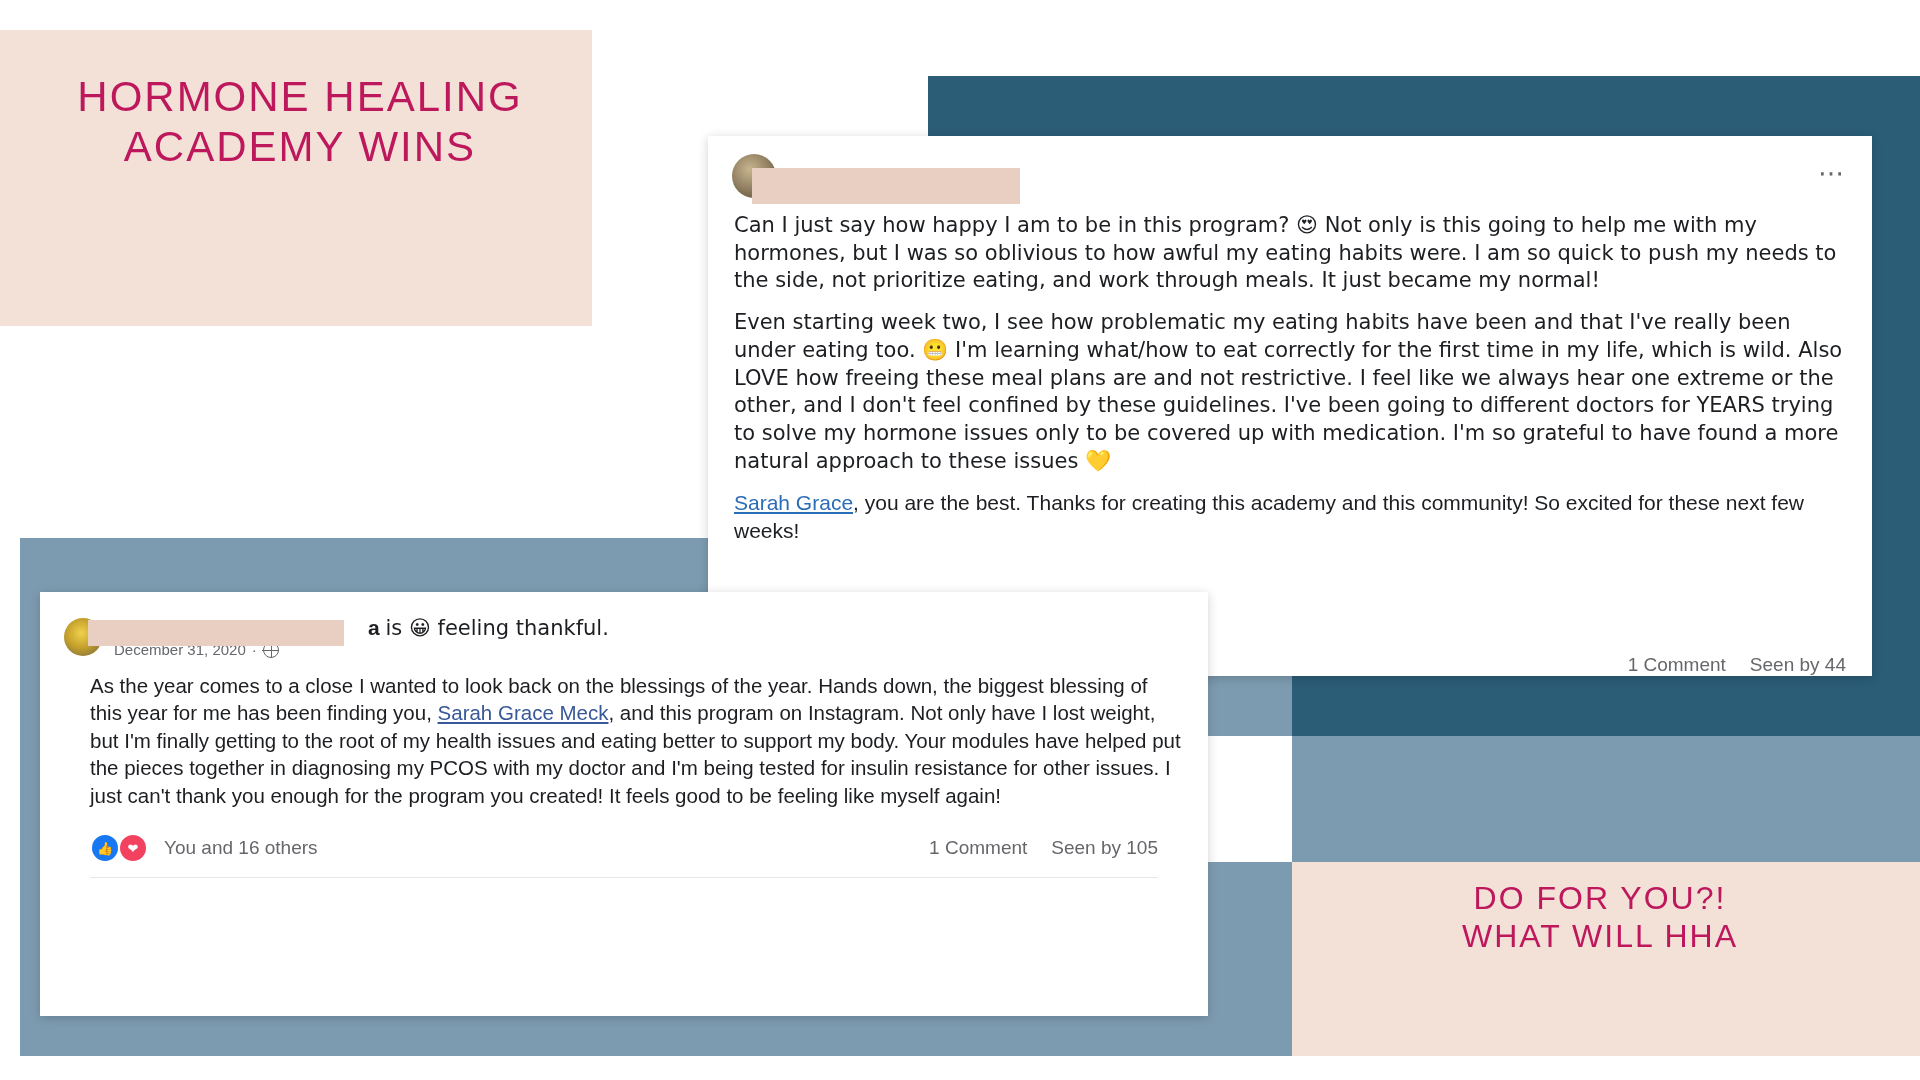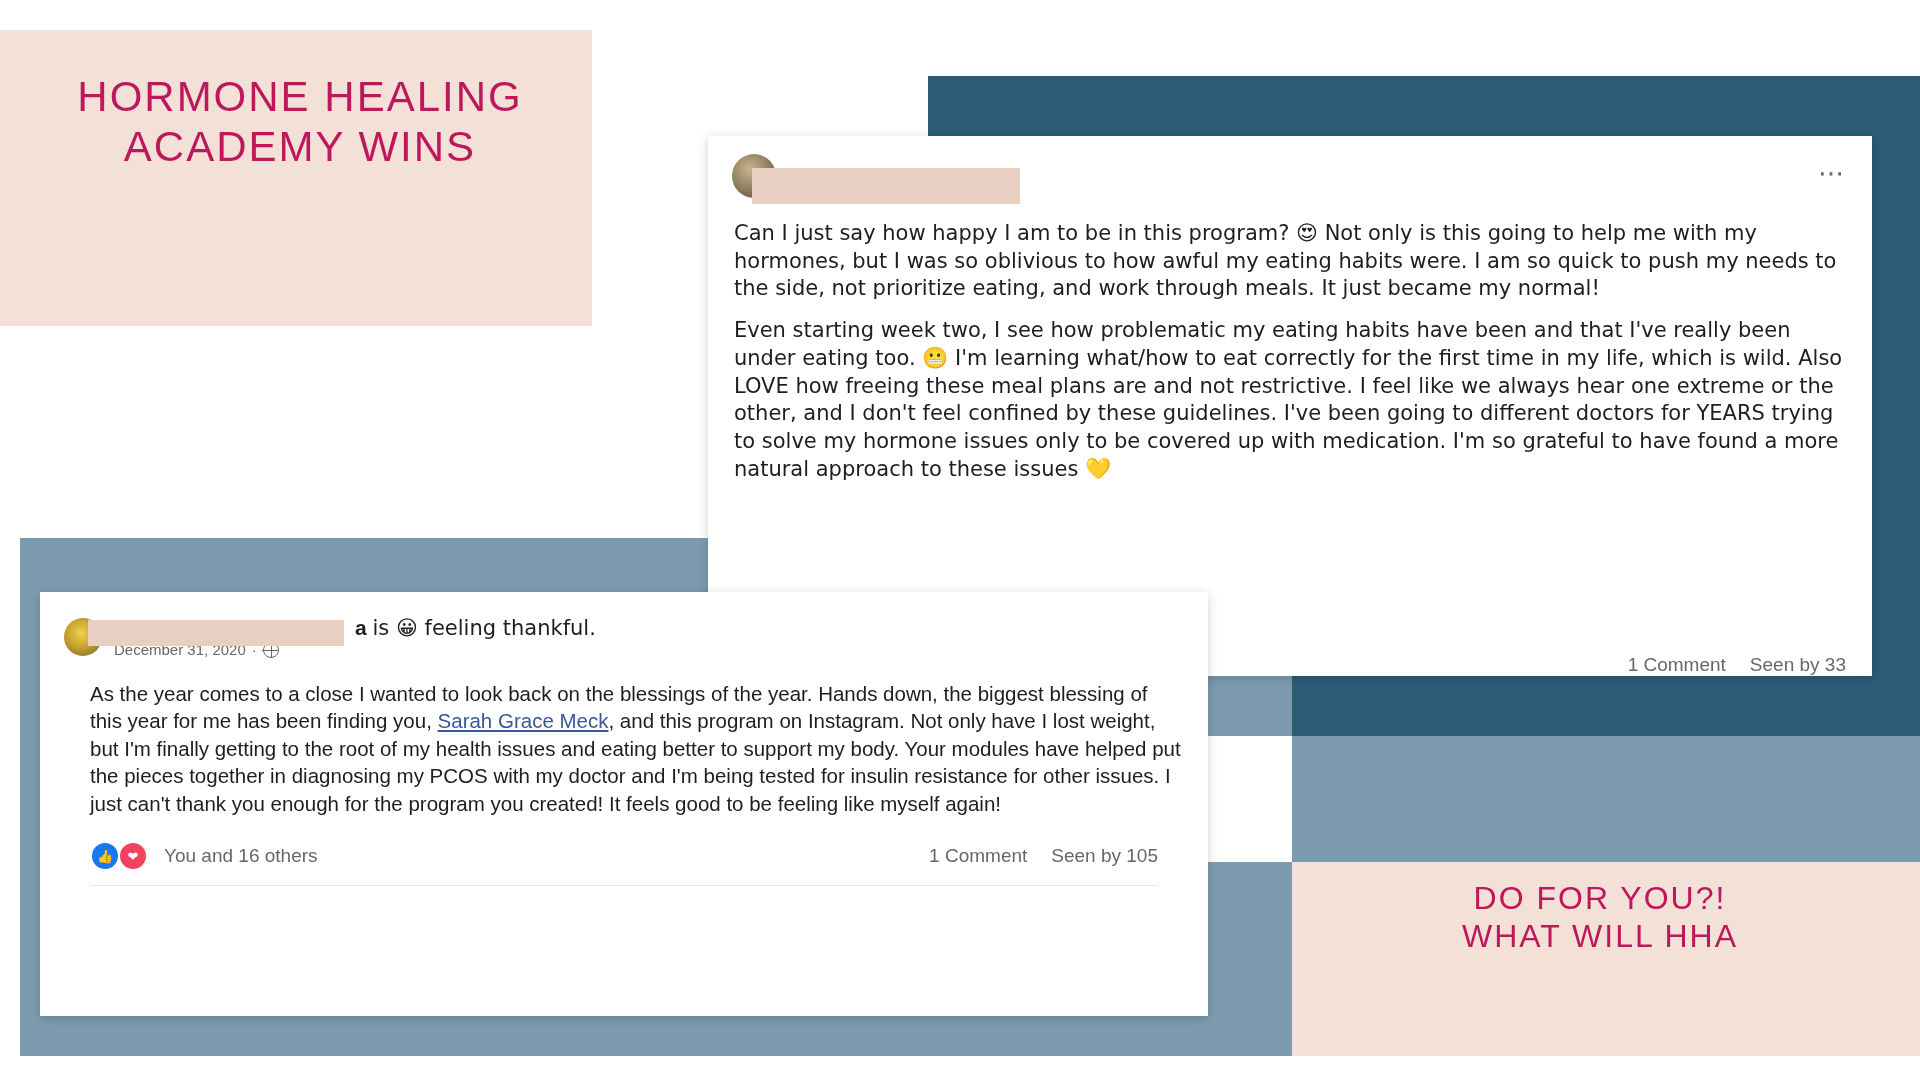--- a/index.html
+++ b/index.html
@@ -165,38 +165,38 @@
     line-height: 14px;
   }
 
   .fb-body {
     padding: 6px 26px 0 26px;
     color: #1c1e21;
     font-size: 21px;
     line-height: 1.32;
   }
   .fb-body p {
-    margin: 12px 0 14px 0;
+    margin: 4px 0 14px 0;
   }
   #post-bottom .fb-body {
     font-size: 20.5px;
     line-height: 1.34;
     padding-left: 50px;
   }
   .fb-link {
     color: #385898;
   }
   #post-top .fb-link {
     color: #2b6cb8;
   }
 
   
   .thankful-line {
     position: absolute;
-    left: 338px; top: 616px;
+    left: 351px; top: 616px;
     font-size: 21px;
     color: #1c1e21;
     padding-left: 17px;
   }
   .thankful-line b { font-weight: bold; }
 
   
   .fb-footer {
     display: flex;
     align-items: center;
@@ -282,31 +282,32 @@
         <span>January 16</span>
         <span class="globe"></span>
       </div>
     </div>
     <div class="dots">⋯</div>
   </div>
 
   <div class="fb-body">
     <p class="emoji">Can I just say how happy I am to be in this program? 😍 Not only is this going to help me with my hormones, but I was so oblivious to how awful my eating habits were. I am so quick to push my needs to the side, not prioritize eating, and work through meals. It just became my normal!</p>
     <p class="emoji">Even starting week two, I see how problematic my eating habits have been and that I've really been under eating too. 😬 I'm learning what/how to eat correctly for the first time in my life, which is wild. Also LOVE how freeing these meal plans are and not restrictive. I feel like we always hear one extreme or the other, and I don't feel confined by these guidelines. I've been going to different doctors for YEARS trying to solve my hormone issues only to be covered up with medication. I'm so grateful to have found a more natural approach to these issues 💛</p>
+    <p><a class="fb-link" href="#">Sarah Grace</a><span>, you are the best. Thanks for creating this academy and this community! So excited for these next few weeks!</span></p>
   </div>
 
   <div class="clipped-footer">
     <div class="reactions">
       <span class="rx like"></span>
       <span class="rx love"></span>
       <span>Amber Mueller and 3 others</span>
     </div>
     <div class="footer-right">
       <span>1 Comment</span>
-      <span>Seen by 33</span>
+      <span>Seen by 44</span>
     </div>
   </div>
 </div>
 <div class="redact" id="redact-top"></div>
 
 <div class="fb-card" id="post-bottom">
   <div class="fb-head" style="padding-top:26px;">
     <div class="avatar small"></div>
     <div class="head-meta">
       <div class="name-line">a</div>

